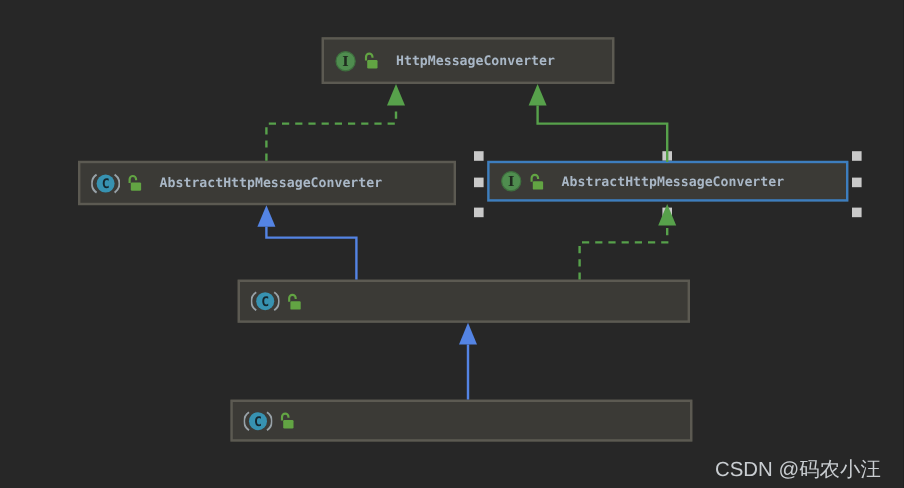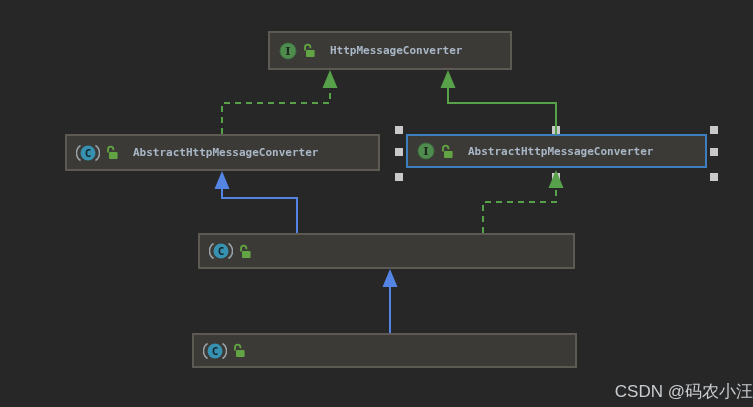--- a/index.html
+++ b/index.html
@@ -29,21 +29,21 @@
   .edges path.line-blue  { stroke: var(--extends-blue,#5484E4);  stroke-width:2; fill:none; }
   .edges path.dashed { stroke-dasharray:6 5; }
   .edges path.head-green { fill: var(--implements-green,#57A14B); stroke:none; }
   .edges path.head-blue  { fill: var(--extends-blue,#5484E4);  stroke:none; }
   .handle {
     position:absolute; width:8px; height:8px;
     background: var(--selection-handle,#C9C9C9);
     z-index:2;
   }
   .watermark {
-    position:absolute; right:0; bottom:4px;
+    position:absolute; right:19px; bottom:4px;
     color:#C9CDD1; font-size:17px;
     font-family:"Liberation Sans","DejaVu Sans",sans-serif;
     z-index:4;
   }
   svg text { user-select:none; }
 </style>
 </head>
 <body>
 
 <div class="canvas">

